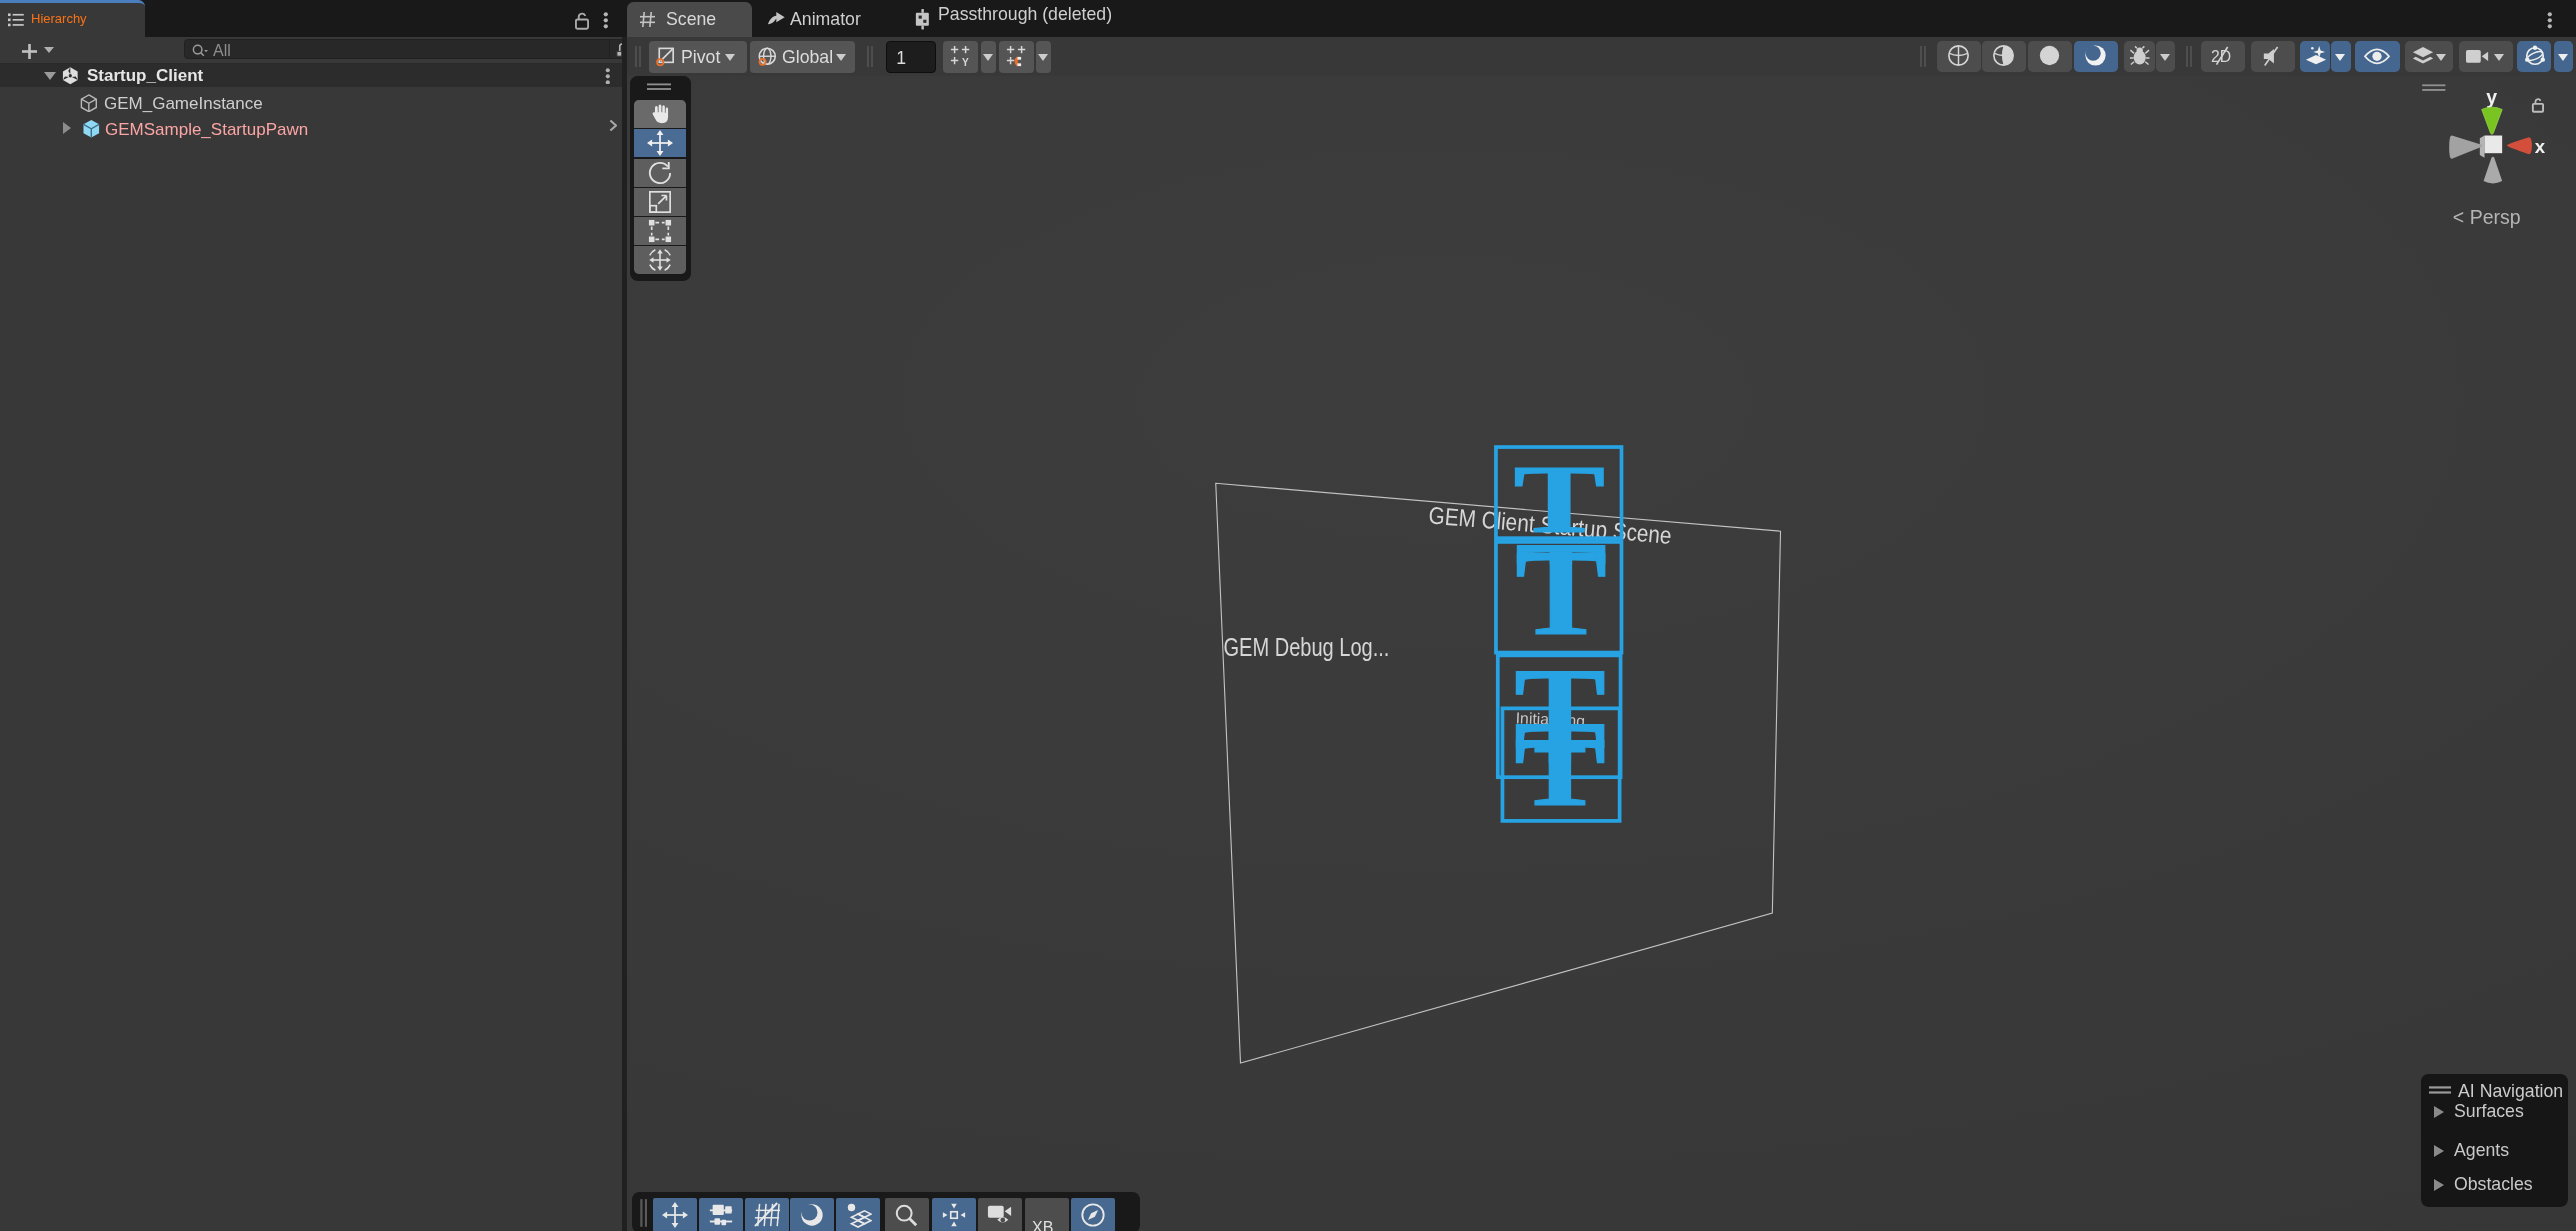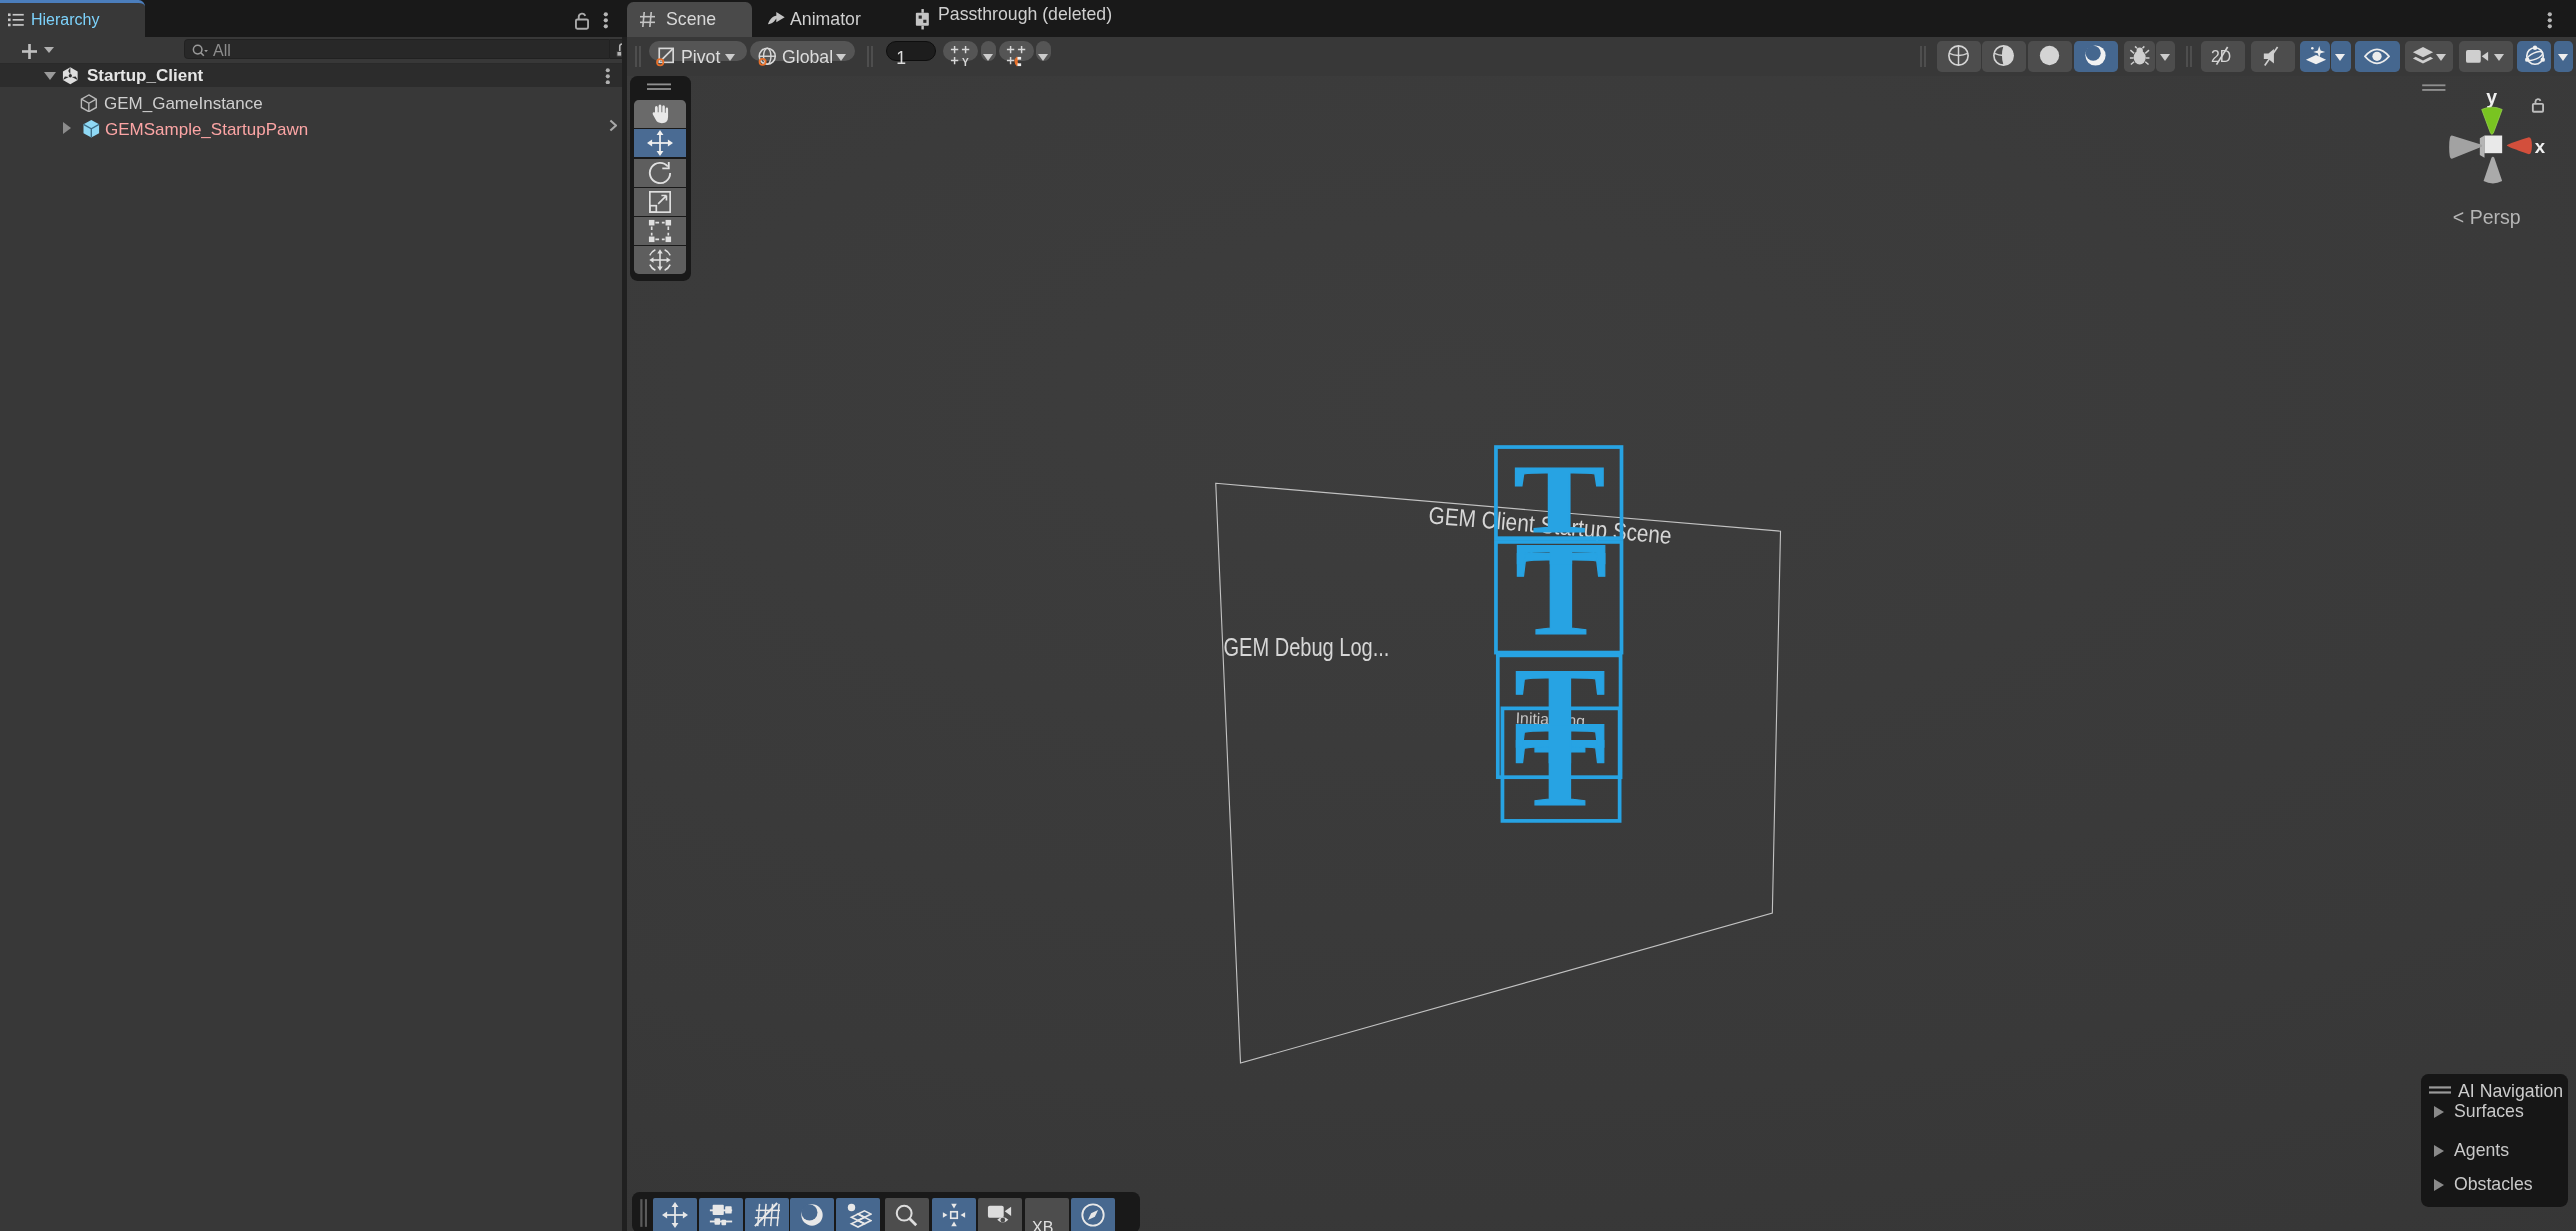--- a/index.html
+++ b/index.html
@@ -8,21 +8,21 @@
   #root { position:relative; width:2576px; height:1232px; }
   .abs { position:absolute; }
 
   
   #tabstrip { position:absolute; left:0; top:0; width:2576px; height:37px; background:#191919; }
 
   
   #htab { position:absolute; left:0; top:0; width:145px; height:37px; background:#383838;
     border-top:3.7px solid #4b7ebd; border-radius:0 6.5px 0 0; }
   #htab .ic { position:absolute; left:8.4px; top:8.4px; }
-  #htab .lbl { position:absolute; left:31px; top:8.4px; font-size:16px; color:#7dd3fc;text-align:right; }
+  #htab .lbl { position:absolute; left:31px; top:8.4px; font-size:13px; color:#f97316;text-align:right; }
 
   
   #stab { position:absolute; left:627px; top:1.9px; width:125px; height:35px; background:#4a4a4a;
     border-radius:6.5px 6.5px 0 0; }
   .tablbl { font-size:17.7px; color:#cfcfcf; }
 
   
   #hier { position:absolute; left:0; top:37px; width:622px; height:1195px; background:#383838; }
   #hsearchrow { position:absolute; left:16px; top:0; width:622px; height:26px; }
   #hsearch { position:absolute; left:168px; top:1.9px; width:426px; height:20.5px; background:#282828;
@@ -36,21 +36,21 @@
   .hrow .txt { position:absolute; top:4.7px; font-size:17px; color:#cfcfcf; white-space:pre; }
 
   
   #vdiv { position:absolute; left:622px; top:37px; width:4.7px; height:1195px; background:#202020; }
 
   
   #stoolbar { position:absolute; left:627px; top:37px; width:1949px; height:39px; background:#383838; }
   #viewport { position:absolute; left:627px; top:76px; width:1949px; height:1155px;
      background:radial-gradient(140% 110% at 42% 28%, #3d3d3d 0%, #393939 55%, #343434 100%); }
 
-  .tbtn { position:absolute; top:3.7px; height:20px; background:#555555; border-radius:10px;
+  .tbtn { position:absolute; top:3.7px; height:32px; background:#555555; border-radius:4px;
      color:#dcdcdc; }
   .tbtn.dark { background:#1d1d1d; border:0.9px solid #0e0e0e; }
   .tbtn .cap { font-size:17.7px; color:#dcdcdc; }
   .sep { position:absolute; top:9.3px; width:1.9px; height:20.5px; background:#4e4e4e; }
   .sep2 { position:absolute; top:9.3px; width:1.9px; height:20.5px; background:#4e4e4e; }
 
   
   .rbtn { position:absolute; top:3.7px; height:31px; background:#4d4d4d; border-radius:4.7px; }
   .rbtn.blue { background:#45678f; }
 

